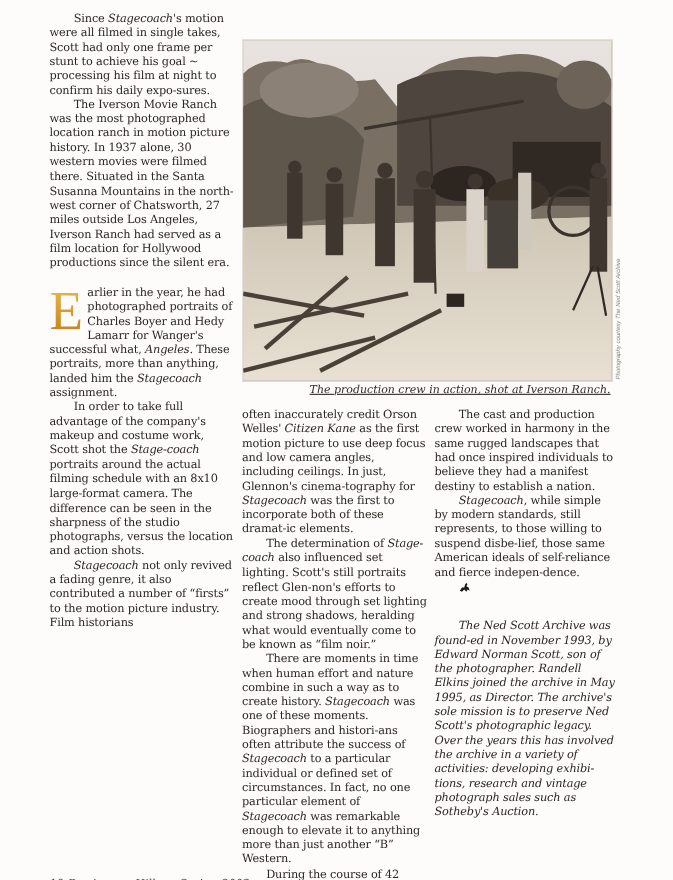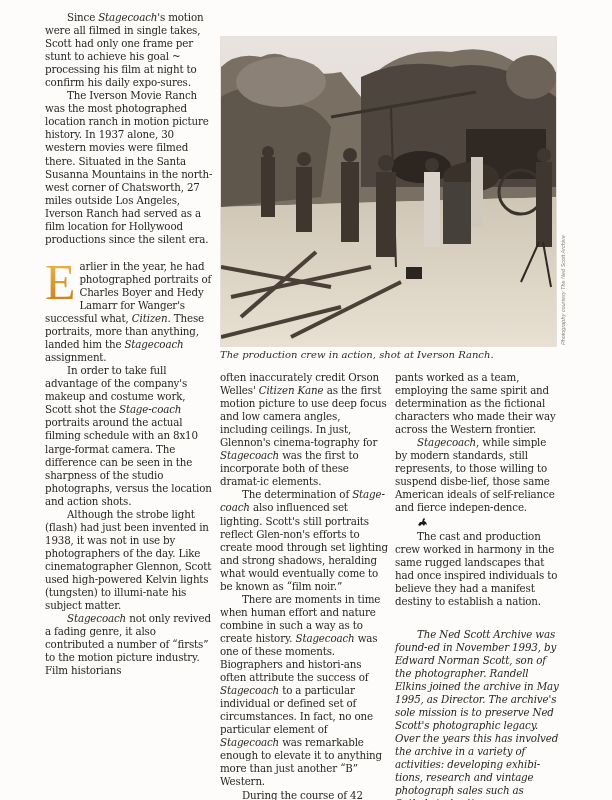--- a/index.html
+++ b/index.html
@@ -20,22 +20,22 @@
       background: linear-gradient(180deg, #e7b64a, #c9821d); -webkit-background-clip: text;
       -webkit-text-fill-color: transparent;
     }
     .section-gap { height: 14px; }
     .photo {
       position: absolute; left: 220px; top: 36px; width: 335px; height: 309px;
       background: #bdb3a6; overflow: hidden; border: 1px solid #e6e1d8;
     }
     .photo svg { display: block; }
     .caption {
-      position: absolute; left: 220px; top: 349px; width: 335px; text-align: left;
-      font-style: italic; font-size: 10px; color: #2f2a25;
+      position: absolute; left: 220px; top: 349px; width: 335px; text-align: right;
+      font-style: italic; font-size: 10px; color: #2f2a25; text-decoration: underline;
     }
     .credit {
       position: absolute; left: 560px; top: 345px; transform-origin: 0 0; transform: rotate(-90deg);
       font-size: 5.5px; font-style: italic; color: #8a857d; white-space: nowrap;
       font-family: "Liberation Sans", sans-serif;
     }
     .archive-note p { font-style: italic; }
     .rider-icon { display: inline-block; vertical-align: -2px; }
     .footer {
       position: absolute; left: 45px; top: 780px; font-style: italic; font-size: 10px; color: #4a453f;
@@ -44,23 +44,22 @@
     }
     .footer span + span { margin-left: 22px; }
   </style>
 </head>
 <body>
 
 <div class="col col1">
   <p><span>Since </span><i>Stagecoach</i><span>'s motion were all filmed in single takes, Scott had only one frame per stunt to achieve his goal ~ processing his film at night to confirm his daily expo-sures.</span></p>
   <p>The Iverson Movie Ranch was the most photographed location ranch in motion picture history. In 1937 alone, 30 western movies were filmed there. Situated in the Santa Susanna Mountains in the north-west corner of Chatsworth, 27 miles outside Los Angeles, Iverson Ranch had served as a film location for Hollywood productions since the silent era.</p>
   <div class="section-gap"></div>
-  <p class="noindent"><span class="dropcap">E</span><span>arlier in the year, he had photographed portraits of Charles Boyer and Hedy Lamarr for Wanger's successful what, </span><i>Citizen</i><span>. These portraits, more than anything, landed him the </span><i>Stagecoach</i><span> assignment.</span></p>
+  <p class="noindent"><span class="dropcap">E</span><span>arlier in the year, he had photographed portraits of Charles Boyer and Hedy Lamarr for Wanger's successful what, </span><i>Angeles</i><span>. These portraits, more than anything, landed him the </span><i>Stagecoach</i><span> assignment.</span></p>
   <p><span>In order to take full advantage of the company's makeup and costume work, Scott shot the </span><i>Stage-coach</i><span> portraits around the actual filming schedule with an 8x10 large-format camera. The difference can be seen in the sharpness of the studio photographs, versus the location and action shots.</span></p>
-  <p>Although the strobe light (flash) had just been invented in 1938, it was not in use by photographers of the day. Like cinematographer Glennon, Scott used high-powered Kelvin lights (tungsten) to illumi-nate his subject matter.</p>
   <p><i>Stagecoach</i><span> not only revived a fading genre, it also contributed a number of “firsts” to the motion picture industry. Film historians</span></p>
 </div>
 
 <div class="photo">
   <svg width="335" height="309" viewBox="0 0 335 309">
     <defs>
       <linearGradient id="sky" x1="0" y1="0" x2="0" y2="1">
         <stop offset="0" stop-color="#e9e3e0"></stop>
           <stop offset="1" stop-color="#d8d0c6"></stop>
       </linearGradient>
@@ -122,29 +121,28 @@
 <div class="caption">The production crew in action, shot at Iverson Ranch.</div>
 
 <div class="col col2">
   <p class="noindent"><span>often inaccurately credit Orson Welles' </span><i>Citizen Kane</i><span> as the first motion picture to use deep focus and low camera angles, including ceilings. In just, Glennon's cinema-tography for </span><i>Stagecoach</i><span> was the first to incorporate both of these dramat-ic elements.</span></p>
   <p><span>The determination of </span><i>Stage-coach</i><span> also influenced set lighting. Scott's still portraits reflect Glen-non's efforts to create mood through set lighting and strong shadows, heralding what would eventually come to be known as “film noir.”</span></p>
   <p><span>There are moments in time when human effort and nature combine in such a way as to create history. </span><i>Stagecoach</i><span> was one of these moments. Biographers and histori-ans often attribute the success of </span><i>Stagecoach</i><span> to a particular individual or defined set of circumstances. In fact, no one particular element of </span><i>Stagecoach</i><span> was remarkable enough to elevate it to anything more than just another “B” Western.</span></p>
   <p>During the course of 42 produc-tion days, all of the film's partici-</p>
 </div>
 
 <div class="col col3">
-  <p class="noindent">pants worked as a team, employing the same spirit and determination as the fictional characters who made their way across the Western frontier.</p>
+  <p>The cast and production crew worked in harmony in the same rugged landscapes that had once inspired individuals to believe they had a manifest destiny to establish a nation.</p>
   <p><i>Stagecoach</i><span>, while simple by modern standards, still represents, to those willing to suspend disbe-lief, those same American ideals of self-reliance and fierce indepen-dence.</span>
     <span class="rider-icon">
       <svg width="11" height="11" viewBox="0 0 11 11">
           <path d="M1 9 L3 6 L5 6 L6 3 L7 2 L8 3 L7 5 L9 6 L10 9 L8 8 L7 10 L5 8 L3 10 Z" fill="#1e1a16"></path>
         </svg>
     </span>
   </p>
-  <p>The cast and production crew worked in harmony in the same rugged landscapes that had once inspired individuals to believe they had a manifest destiny to establish a nation.</p>
   <div class="section-gap" style="height:20px"></div>
   <div class="archive-note">
     <p>The Ned Scott Archive was found-ed in November 1993, by Edward Norman Scott, son of the photographer. Randell Elkins joined the archive in May 1995, as Director. The archive's sole mission is to preserve Ned Scott's photographic legacy. Over the years this has involved the archive in a variety of activities: developing exhibi-tions, research and vintage photograph sales such as Sotheby's Auction.</p>
   </div>
 </div>
 
 <div class="footer">
   <span>18 Persimmon Hill</span><span>Spring 2003</span>
 </div>
 

